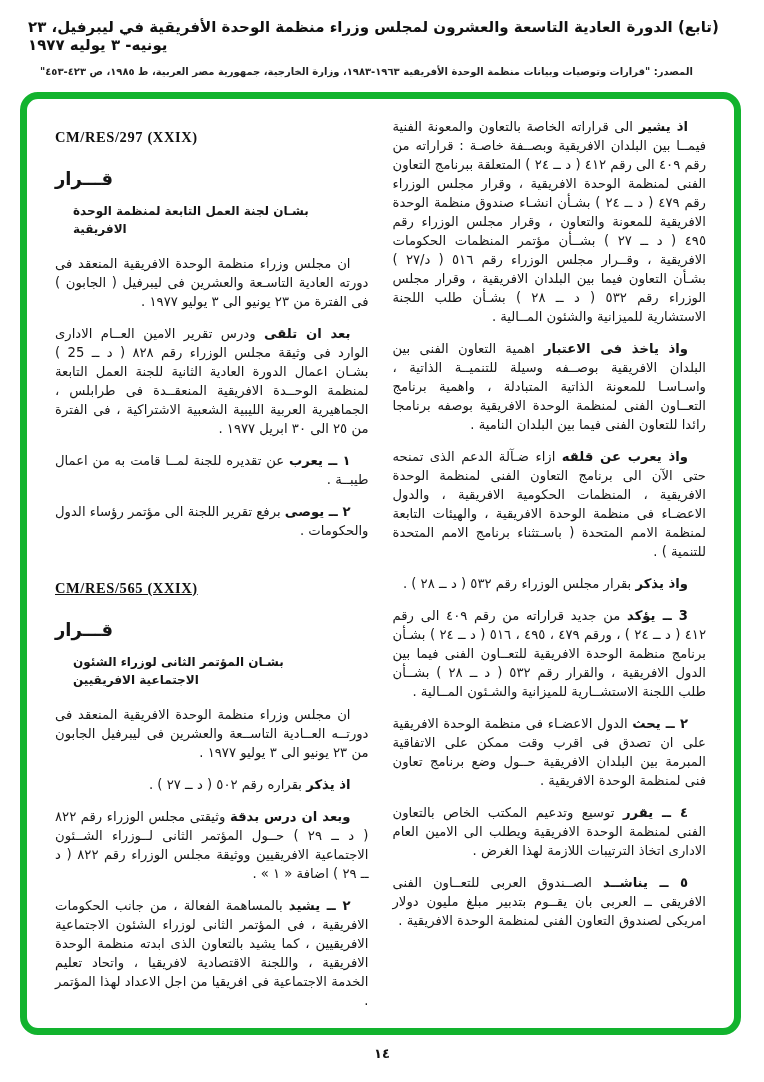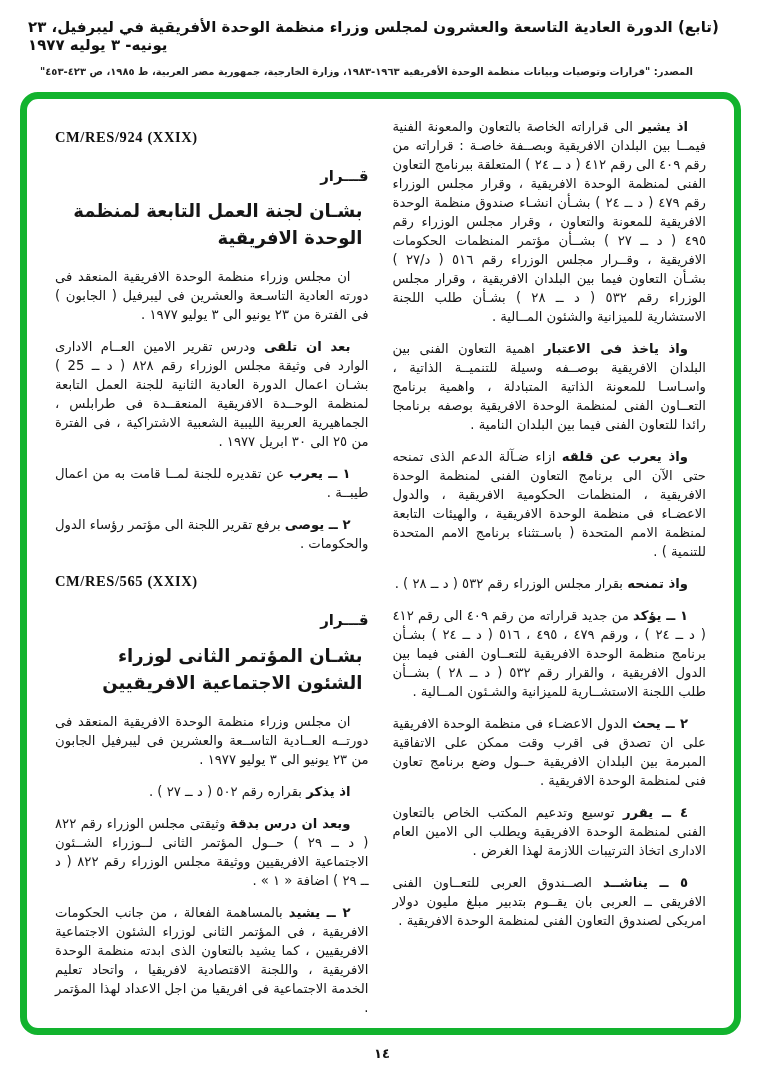--- a/index.html
+++ b/index.html
@@ -35,28 +35,28 @@
     flex:1 1 0; min-width:0;
     direction:rtl; text-align:justify;
     font-size:13.2px; line-height:1.44;
   }
   .res-code {
     direction:ltr; text-align:left;
     font-family:"Liberation Serif","DejaVu Serif",serif;
     font-weight:bold; font-size:14.5px; letter-spacing:0.6px;
     margin:10px 0 18px 0; color:#101010;
   }
-  .res-code.gap-top { margin-top:18px; }
+  .res-code.gap-top { margin-top:38px;text-decoration:underline; }
   .res-title {
-    text-align:right; font-weight:bold; font-size:15px;
+    text-align:left; font-weight:bold; font-size:18px;
     margin:6px 0 10px 0;
   }
   .res-subtitle {
-    text-align:right; font-weight:bold; font-size:18px;
-    margin:0 6px 16px 18px; line-height:1.5;
+    text-align:left; font-weight:bold; font-size:12px;
+    margin:0 36px 16px 18px; line-height:1.5;
   }
   .para {
     margin:0 0 13px 0; text-indent:18px;
   }
   .para b { font-weight:bold; }
   .page-number {
     position:absolute; top:1046px; left:0; width:764px;
     text-align:center; font-weight:bold; font-size:13px; color:#111;
   }
 </style>
@@ -65,42 +65,42 @@
 
 <header class="page-header">
   <div class="header-line1">(تابع) الدورة العادية التاسعة والعشرون لمجلس وزراء منظمة الوحدة الأفريقية في ليبرفيل، ٢٣ يونيه- ٣ يوليه ١٩٧٧</div>
   <div class="header-line2">المصدر: "قرارات وتوصيات وبيانات منظمة الوحدة الأفريقية ١٩٦٣-١٩٨٣، وزارة الخارجية، جمهورية مصر العربية، ط ١٩٨٥، ص ٤٢٣-٤٥٣"</div>
 </header>
 
 <div class="content-frame" style="border-color: rgb(18, 179, 46);">
   <div class="cols">
 
     <section class="col">
-      <div class="res-code">CM/RES/924 (XXIX)</div>
+      <div class="res-code">CM/RES/297 (XXIX)</div>
       <h2 class="res-title">قـــرار</h2>
       <h3 class="res-subtitle">بشـان لجنة العمل التابعة لمنظمة الوحدة الافريقية</h3>
       <p class="para"><b></b><span>ان مجلس وزراء منظمة الوحدة الافريقية المنعقد فى دورته العادية التاسـعة والعشرين فى ليبرفيل ( الجابون ) فى الفترة من ٢٣ يونيو الى ٣ يوليو ١٩٧٧ .</span></p>
       <p class="para"><b>بعد ان تلقى</b><span> ودرس تقرير الامين العــام الادارى الوارد فى وثيقة مجلس الوزراء رقم ٨٢٨ ( د ــ 25 ) بشـان اعمال الدورة العادية الثانية للجنة العمل التابعة لمنظمة الوحــدة الافريقية المنعقــدة فى طرابلس ، الجماهيرية العربية الليبية الشعبية الاشتراكية ، فى الفترة من ٢٥ الى ٣٠ ابريل ١٩٧٧ .</span></p>
       <p class="para"><b>١ ــ يعرب</b><span> عن تقديره للجنة لمــا قامت به من اعمال طيبــة .</span></p>
       <p class="para"><b>٢ ــ يوصى</b><span> برفع تقرير اللجنة الى مؤتمر رؤساء الدول والحكومات .</span></p>
       <div class="res-code gap-top">CM/RES/565 (XXIX)</div>
       <h2 class="res-title">قـــرار</h2>
       <h3 class="res-subtitle">بشـان المؤتمر الثانى لوزراء الشئون الاجتماعية الافريقيين</h3>
       <p class="para"><b></b><span>ان مجلس وزراء منظمة الوحدة الافريقية المنعقد فى دورتــه العــادية التاســعة والعشرين فى ليبرفيل الجابون من ٢٣ يونيو الى ٣ يوليو ١٩٧٧ .</span></p>
       <p class="para"><b>اذ يذكر</b><span> بقراره رقم ٥٠٢ ( د ــ ٢٧ ) .</span></p>
       <p class="para"><b>وبعد ان درس بدقة</b><span> وثيقتى مجلس الوزراء رقم ٨٢٢ ( د ــ ٢٩ ) حــول المؤتمر الثانى لــوزراء الشــئون الاجتماعية الافريقيين ووثيقة مجلس الوزراء رقم ٨٢٢ ( د ــ ٢٩ ) اضافة « ١ » .</span></p>
       <p class="para"><b>٢ ــ يشيد</b><span> بالمساهمة الفعالة ، من جانب الحكومات الافريقية ، فى المؤتمر الثانى لوزراء الشئون الاجتماعية الافريقيين ، كما يشيد بالتعاون الذى ابدته منظمة الوحدة الافريقية ، واللجنة الاقتصادية لافريقيا ، واتحاد تعليم الخدمة الاجتماعية فى افريقيا من اجل الاعداد لهذا المؤتمر .</span></p>
     </section>
 
     <section class="col">
       <p class="para"><b>اذ يشير</b><span> الى قراراته الخاصة بالتعاون والمعونة الفنية فيمــا بين البلدان الافريقية وبصــفة خاصـة : قراراته من رقم ٤٠٩ الى رقم ٤١٢ ( د ــ ٢٤ ) المتعلقة ببرنامج التعاون الفنى لمنظمة الوحدة الافريقية ، وقرار مجلس الوزراء رقم ٤٧٩ ( د ــ ٢٤ ) بشـأن انشـاء صندوق منظمة الوحدة الافريقية للمعونة والتعاون ، وقرار مجلس الوزراء رقم ٤٩٥ ( د ــ ٢٧ ) بشــأن مؤتمر المنظمات الحكومات الافريقية ، وقــرار مجلس الوزراء رقم ٥١٦ ( د/٢٧ ) بشـأن التعاون فيما بين البلدان الافريقية ، وقرار مجلس الوزراء رقم ٥٣٢ ( د ــ ٢٨ ) بشـأن طلب اللجنة الاستشارية للميزانية والشئون المــالية .</span></p>
       <p class="para"><b>واذ ياخذ فى الاعتبار</b><span> اهمية التعاون الفنى بين البلدان الافريقية بوصــفه وسيلة للتنميــة الذاتية ، واسـاسـا للمعونة الذاتية المتبادلة ، واهمية برنامج التعــاون الفنى لمنظمة الوحدة الافريقية بوصفه برنامجا رائدا للتعاون الفنى فيما بين البلدان النامية .</span></p>
       <p class="para"><b>واذ يعرب عن قلقه</b><span> ازاء ضـآلة الدعم الذى تمنحه حتى الآن الى برنامج التعاون الفنى لمنظمة الوحدة الافريقية ، المنظمات الحكومية الافريقية ، والدول الاعضـاء فى منظمة الوحدة الافريقية ، والهيئات التابعة لمنظمة الامم المتحدة ( باسـتثناء برنامج الامم المتحدة للتنمية ) .</span></p>
-      <p class="para"><b>واذ تمنحه</b><span> بقرار مجلس الوزراء رقم ٥٣٢ ( د ــ ٢٨ ) .</span></p>
-      <p class="para"><b>١ ــ يؤكد</b><span> من جديد قراراته من رقم ٤٠٩ الى رقم ٤١٢ ( د ــ ٢٤ ) ، ورقم ٤٧٩ ، ٤٩٥ ، ٥١٦ ( د ــ ٢٤ ) بشـأن برنامج منظمة الوحدة الافريقية للتعــاون الفنى فيما بين الدول الافريقية ، والقرار رقم ٥٣٢ ( د ــ ٢٨ ) بشــأن طلب اللجنة الاستشــارية للميزانية والشـئون المــالية .</span></p>
+      <p class="para"><b>واذ يذكر</b><span> بقرار مجلس الوزراء رقم ٥٣٢ ( د ــ ٢٨ ) .</span></p>
+      <p class="para"><b>3 ــ يؤكد</b><span> من جديد قراراته من رقم ٤٠٩ الى رقم ٤١٢ ( د ــ ٢٤ ) ، ورقم ٤٧٩ ، ٤٩٥ ، ٥١٦ ( د ــ ٢٤ ) بشـأن برنامج منظمة الوحدة الافريقية للتعــاون الفنى فيما بين الدول الافريقية ، والقرار رقم ٥٣٢ ( د ــ ٢٨ ) بشــأن طلب اللجنة الاستشــارية للميزانية والشـئون المــالية .</span></p>
       <p class="para"><b>٢ ــ يحث</b><span> الدول الاعضـاء فى منظمة الوحدة الافريقية على ان تصدق فى اقرب وقت ممكن على الاتفاقية المبرمة بين البلدان الافريقية حــول وضع برنامج تعاون فنى لمنظمة الوحدة الافريقية .</span></p>
       <p class="para"><b>٤ ــ يقرر</b><span> توسيع وتدعيم المكتب الخاص بالتعاون الفنى لمنظمة الوحدة الافريقية ويطلب الى الامين العام الادارى اتخاذ الترتيبات اللازمة لهذا الغرض .</span></p>
       <p class="para"><b>٥ ــ يناشــد</b><span> الصــندوق العربى للتعــاون الفنى الافريقى ــ العربى بان يقــوم بتدبير مبلغ مليون دولار امريكى لصندوق التعاون الفنى لمنظمة الوحدة الافريقية .</span></p>
 
     </section>
 
   </div>
 </div>
 
 <div class="page-number">١٤</div>

